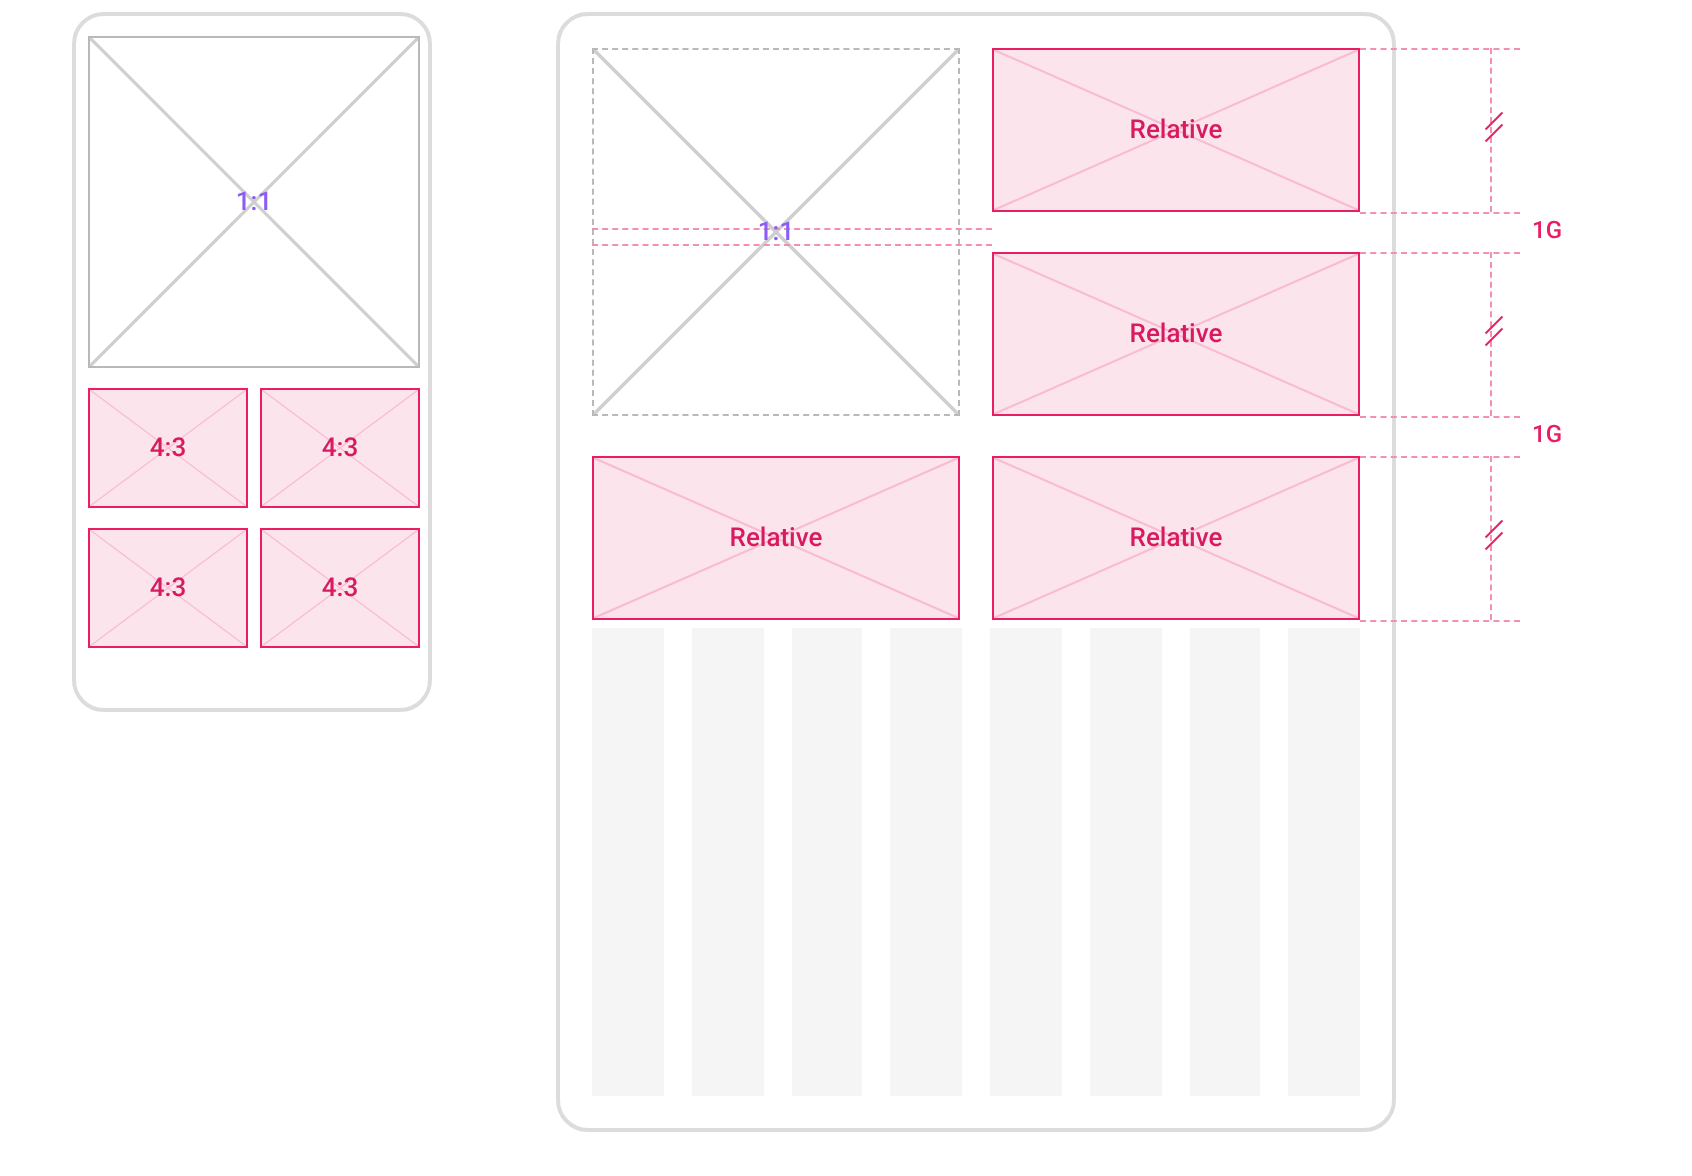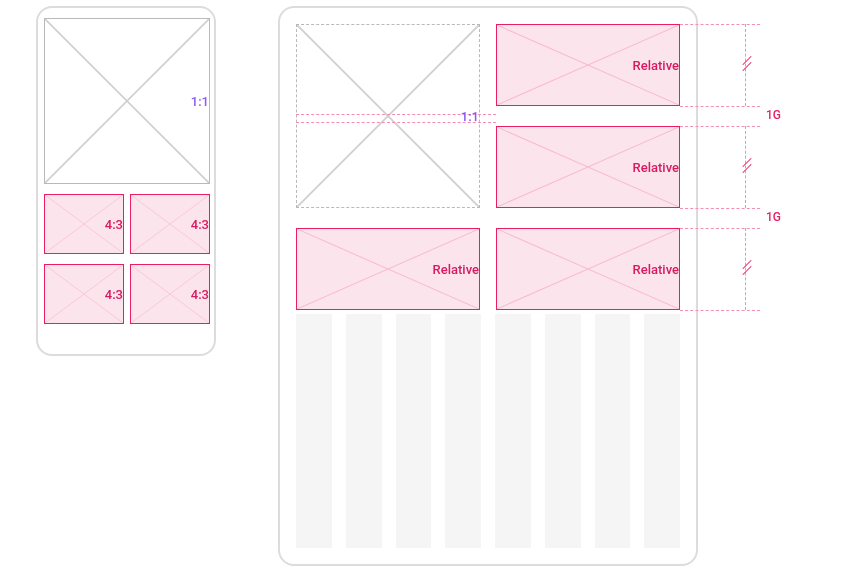--- a/index.html
+++ b/index.html
@@ -1,19 +1,19 @@
 <!DOCTYPE html>
 <html><head>
 <meta charset="utf-8">
 <style>
   html,body{margin:0;padding:0;background:#fff;font-family:Roboto,Arial,sans-serif;}
   .canvas{position:relative;width:846px;height:588px;}
   .device{position:absolute;border:2px solid #dcdcdc;border-radius:16px;background:#fff;box-sizing:border-box;}
   .device-inner{position:absolute;left:6px;right:6px;top:10px;bottom:10px;}
-  .img-box{position:absolute;box-sizing:border-box;display:flex;align-items:center;justify-content:flex-end;}
+  .img-box{position:absolute;box-sizing:border-box;display:flex;align-items:center;justify-content:center;}
   .img-box .label{font-size:13px;font-weight:500;position:relative;z-index:2;}
   .plain{border:1px solid #b9b9b9;}
   .plain .label{color:#8b5cf6;}
   .pink{border:1px solid #e91e63;background:#fce4ec;}
   .pink .label{color:#d81b60;font-weight:500;}
   .plain .diag line{stroke:#cfcfcf;}
   .pink .diag line{stroke:#f8bbd0;}
   .diag{position:absolute;left:0;top:0;width:100%;height:100%;}
   .diag line{stroke-width:1;}
   

